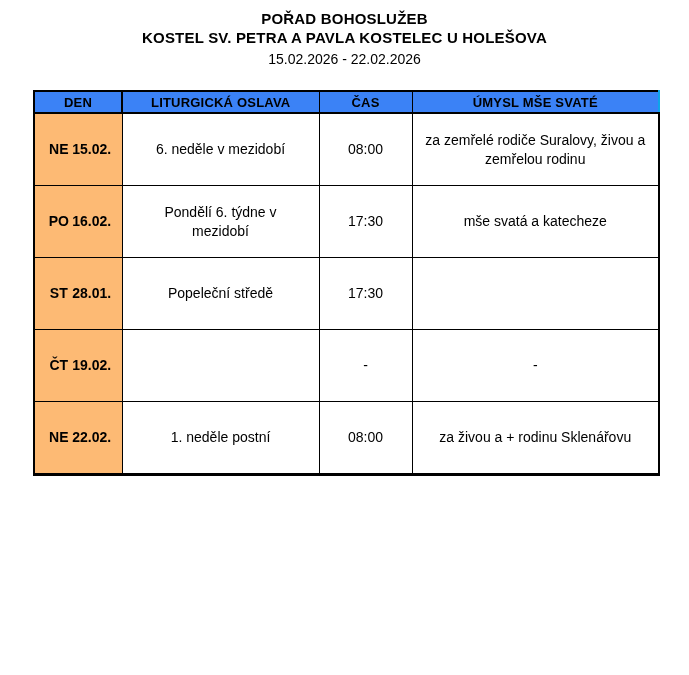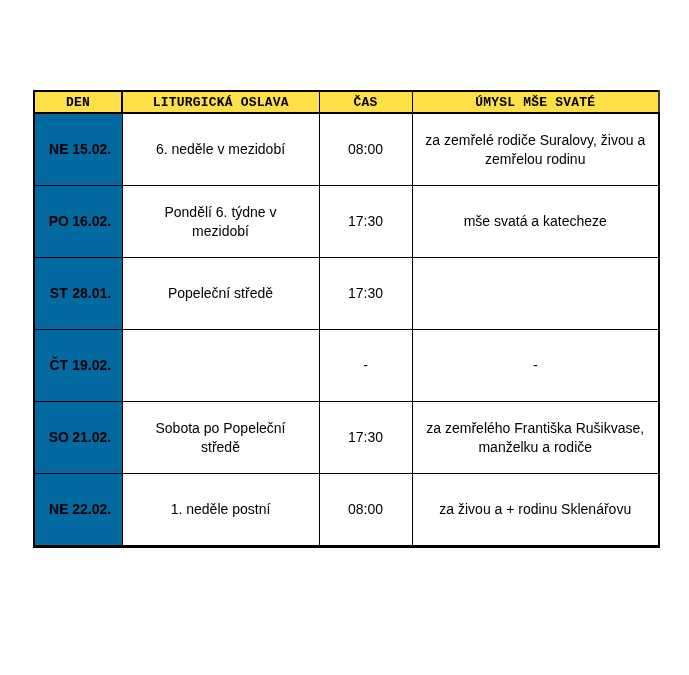--- a/index.html
+++ b/index.html
@@ -38,48 +38,47 @@
     position: absolute;
     left: 33px;
     top: 90px;
     width: 625px;
     border-collapse: collapse;
     table-layout: fixed;
     border: 2px solid #000;
     border-bottom: 3px solid #000;
   }
   table.schedule th {
-    background: #fde047;
+    background: #3b82f6;
     font-size: 13px;
     font-weight: bold;
     text-align: center;
     height: 18px;
     border: 1px solid #000;
     border-top: 2px solid #000;
     border-bottom: 2px solid #000;
     padding: 1px 2px;
     letter-spacing: 0.2px;
-    font-family: Liberation Mono, monospace;
   }
   table.schedule th.col-den {
     border-left: 2px solid #000;
     border-right: 2px solid #000;
   }
-  table.schedule th.col-umysl { border-right: 2px solid #404040; }
+  table.schedule th.col-umysl { border-right: 2px solid #0ea5e9; }
   table.schedule tbody td {
     border: 1px solid #000;
     height: 67px;
     vertical-align: middle;
     font-size: 14px;
     text-align: center;
     padding: 2px 4px;
     line-height: 19px;
   }
   td.day-cell {
-    background: #0369a1;
+    background: #fdba74;
     text-align: left;
     font-weight: bold;
     padding: 2px 2px 2px 3px;
     border-left: 2px solid #000;
     border-right: 2px solid #000;
     white-space: nowrap;
   }
   td.day-cell .abbr {
     display: inline-block;
     min-width: 27px;
@@ -87,20 +86,25 @@
   td.celebration-cell, td.intention-cell {
     white-space: pre-line;
   }
   td.intention-cell { border-right: 2px solid #000; margin-left: 9px; }
 </style>
 </head>
 <body>
 
 <div class="sheet">
 
+  <div class="titles">
+    <div class="title-main">POŘAD BOHOSLUŽEB</div>
+    <div class="title-sub">KOSTEL SV. PETRA A PAVLA KOSTELEC U HOLEŠOVA</div>
+    <div class="title-range">15.02.2026 - 22.02.2026</div>
+  </div>
 
   <table class="schedule">
     <colgroup>
       <col style="width:88px">
       <col style="width:197px">
       <col style="width:93px">
       <col style="width:247px">
     </colgroup>
     <thead>
       <tr>
@@ -131,28 +135,20 @@
           <td class="time-cell">17:30</td>
           <td class="intention-cell"></td>
         </tr>
         <tr>
           <td class="day-cell"><span class="abbr">ČT</span><span class="date">19.02.</span></td>
           <td class="celebration-cell"></td>
           <td class="time-cell">-</td>
           <td class="intention-cell">-</td>
         </tr>
         <tr>
-          <td class="day-cell"><span class="abbr">SO</span><span class="date">21.02.</span></td>
-          <td class="celebration-cell">Sobota po Popeleční
-středě</td>
-          <td class="time-cell">17:30</td>
-          <td class="intention-cell">za zemřelého Františka Rušikvase,
-manželku a rodiče</td>
-        </tr>
-        <tr>
           <td class="day-cell"><span class="abbr">NE</span><span class="date">22.02.</span></td>
           <td class="celebration-cell">1. neděle postní</td>
           <td class="time-cell">08:00</td>
           <td class="intention-cell">za živou a + rodinu Sklenářovu</td>
         </tr>
       </tbody>
   </table>
 
 </div>
 

